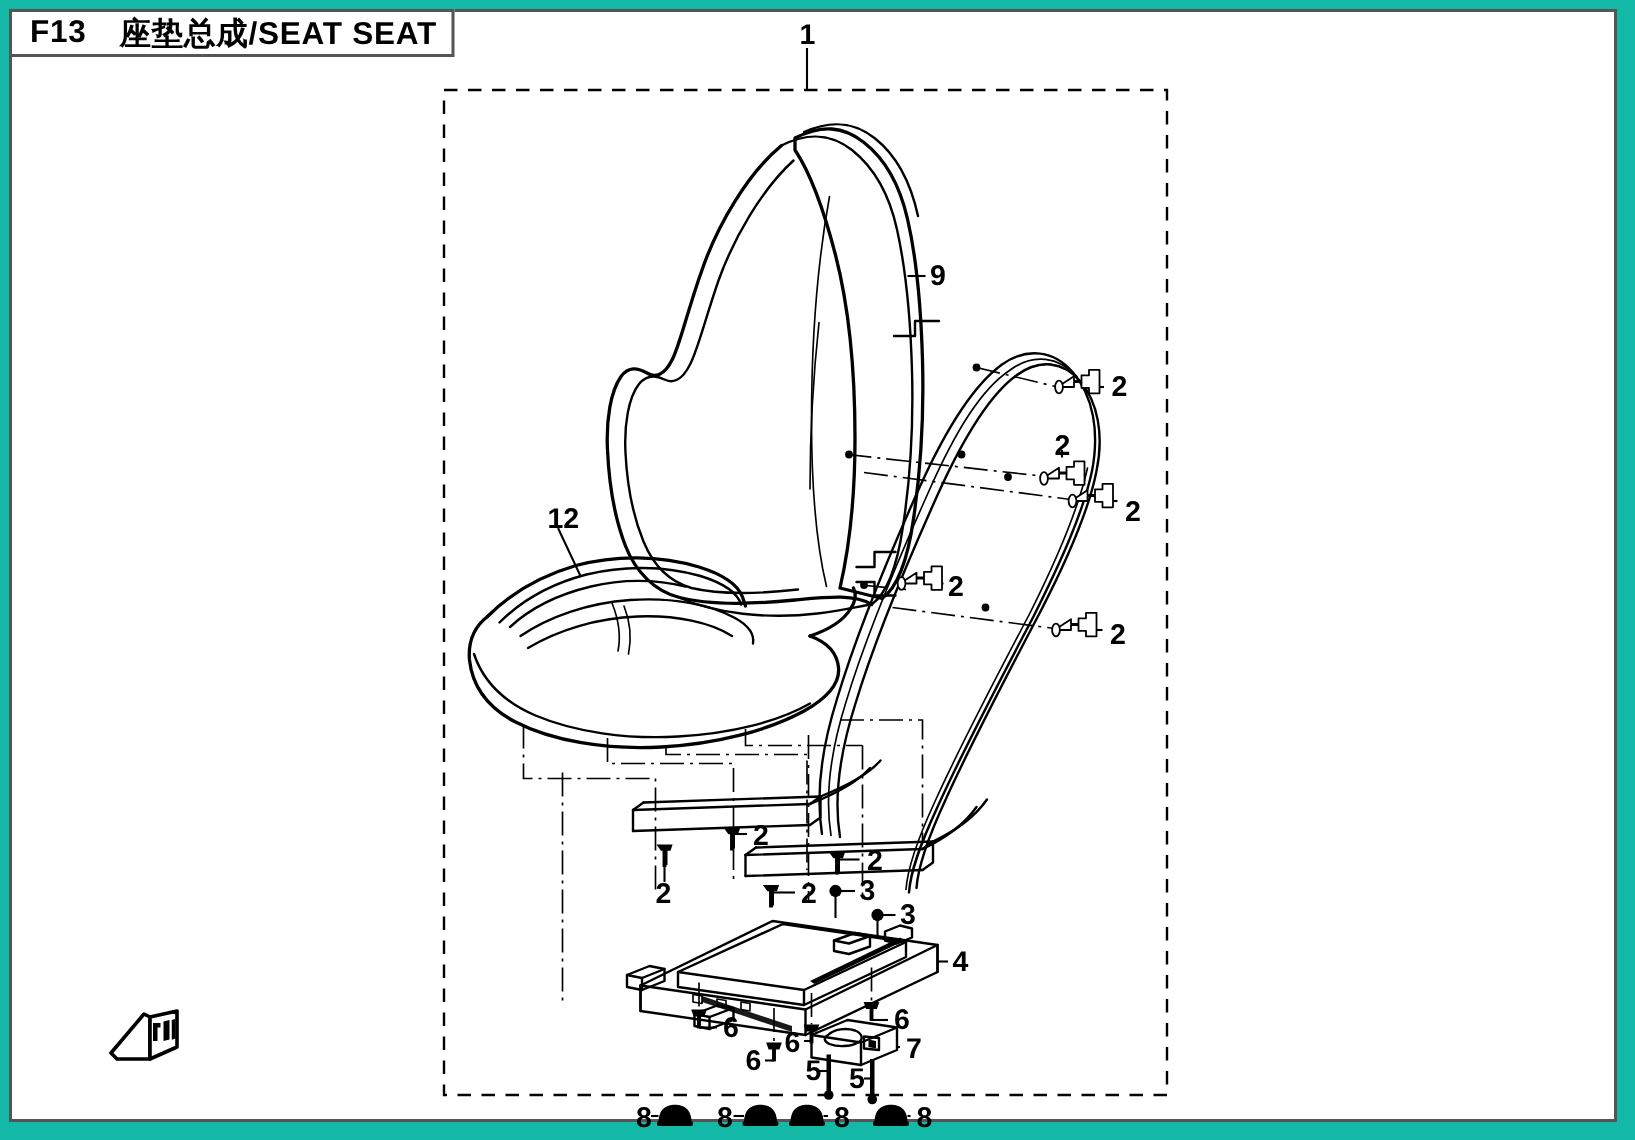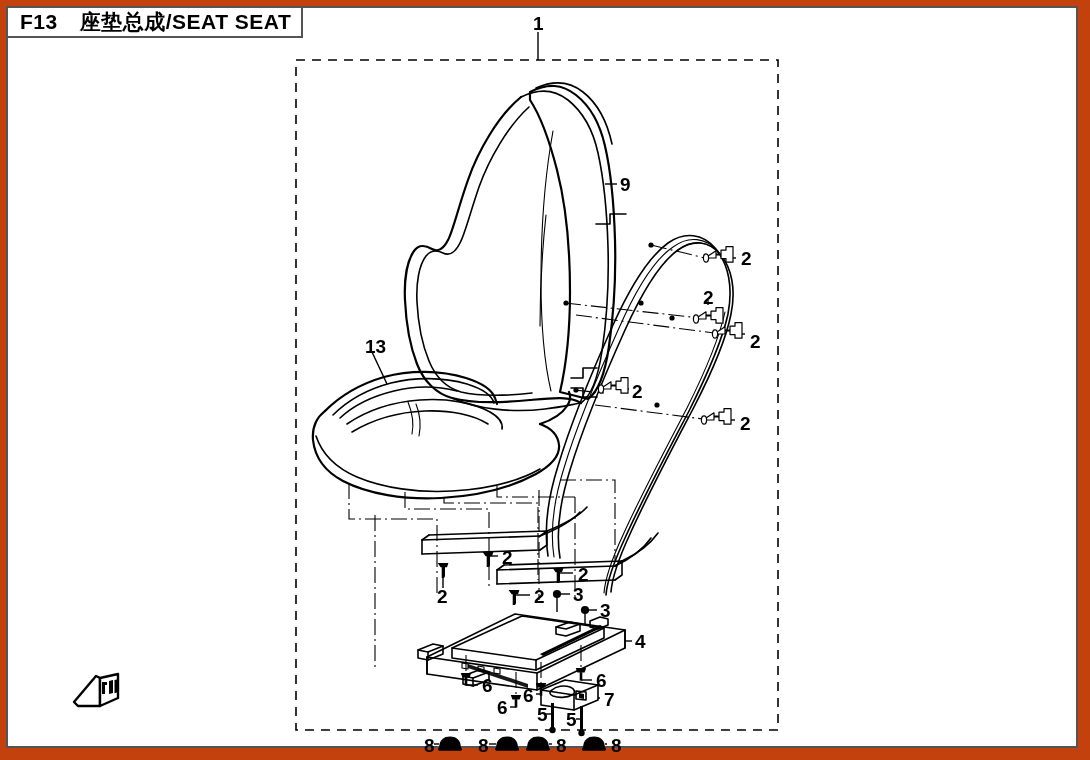--- a/index.html
+++ b/index.html
@@ -2,21 +2,21 @@
 <html><head>
 <meta charset="utf-8">
 <style>
   html,body{margin:0;padding:0;background:#ffffff;}
   body{
     width:1090px;height:760px;
     font-family:"Liberation Sans", sans-serif;
     -webkit-font-smoothing:antialiased;
     position:relative;overflow:hidden;
   }
-  #page{position:relative;width:1090px;height:760px;background:#c2410c;}
+  #page{position:relative;width:1090px;height:760px;background:#14b8a6;}
 
   
   #outer-frame{
     position:absolute;left:6px;top:6px;
     width:1072px;height:742px;
     border:2px solid #555;
     box-sizing:border-box;
     background:#fff;
   }
 
@@ -414,21 +414,21 @@
     </g>
     <g>
       <use href="#plug" transform="translate(594,744)"></use>
       <line class="lead" x1="605" y1="744" x2="607" y2="744"></line>
     </g>
 
   </svg>
 
   <div class="num" style="left:533px;top:14px;">1</div>
   <div class="num" style="left:620px;top:175px;">9</div>
-  <div class="num" style="left:365px;top:337px;">13</div>
+  <div class="num" style="left:365px;top:337px;">12</div>
 
   <div class="num" style="left:741px;top:249px;">2</div>
   <div class="num" style="left:703px;top:288px;">2</div>
   <div class="num" style="left:750px;top:332px;">2</div>
   <div class="num" style="left:632px;top:382px;">2</div>
   <div class="num" style="left:740px;top:414px;">2</div>
 
   <div class="num" style="left:502px;top:548px;">2</div>
   <div class="num" style="left:578px;top:565px;">2</div>
   <div class="num" style="left:437px;top:587px;">2</div>

